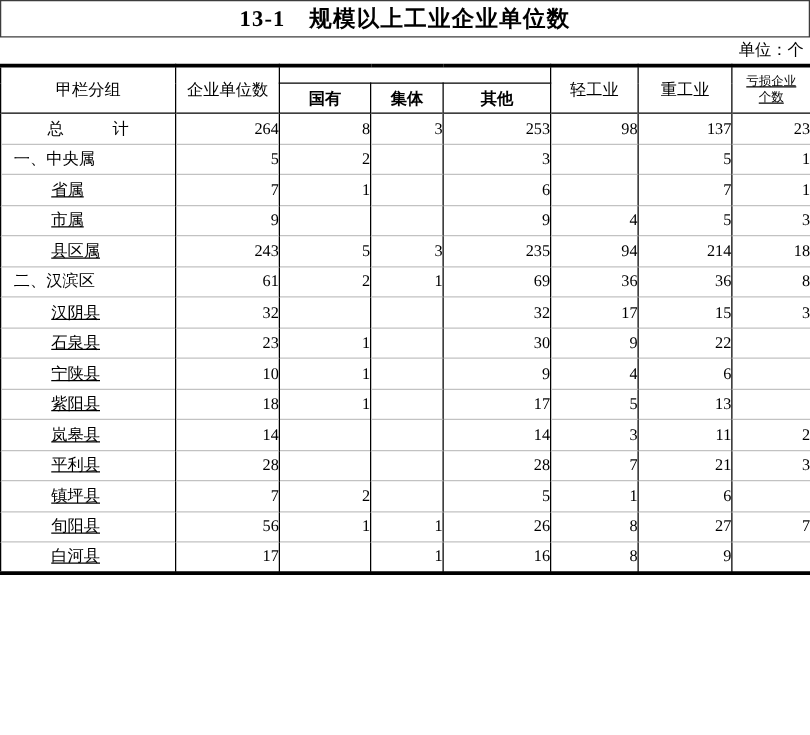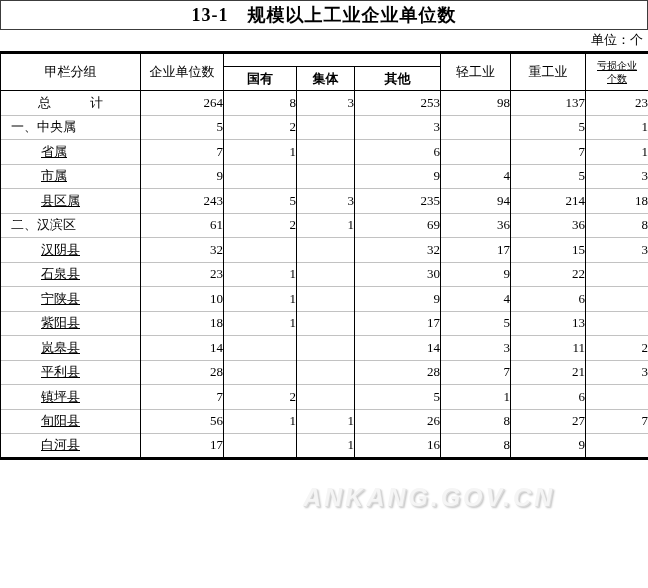--- a/index.html
+++ b/index.html
@@ -272,15 +272,14 @@
           <td class="num"></td>
           <td class="num">1</td>
           <td class="num">16</td>
           <td class="num">8</td>
           <td class="num">9</td>
           <td class="num"></td>
         </tr>
       </tbody>
   </table>
 
-  <div class="watermark">ANKANG.GOV.CN</div>
 
 </div>
 
 </body></html>

